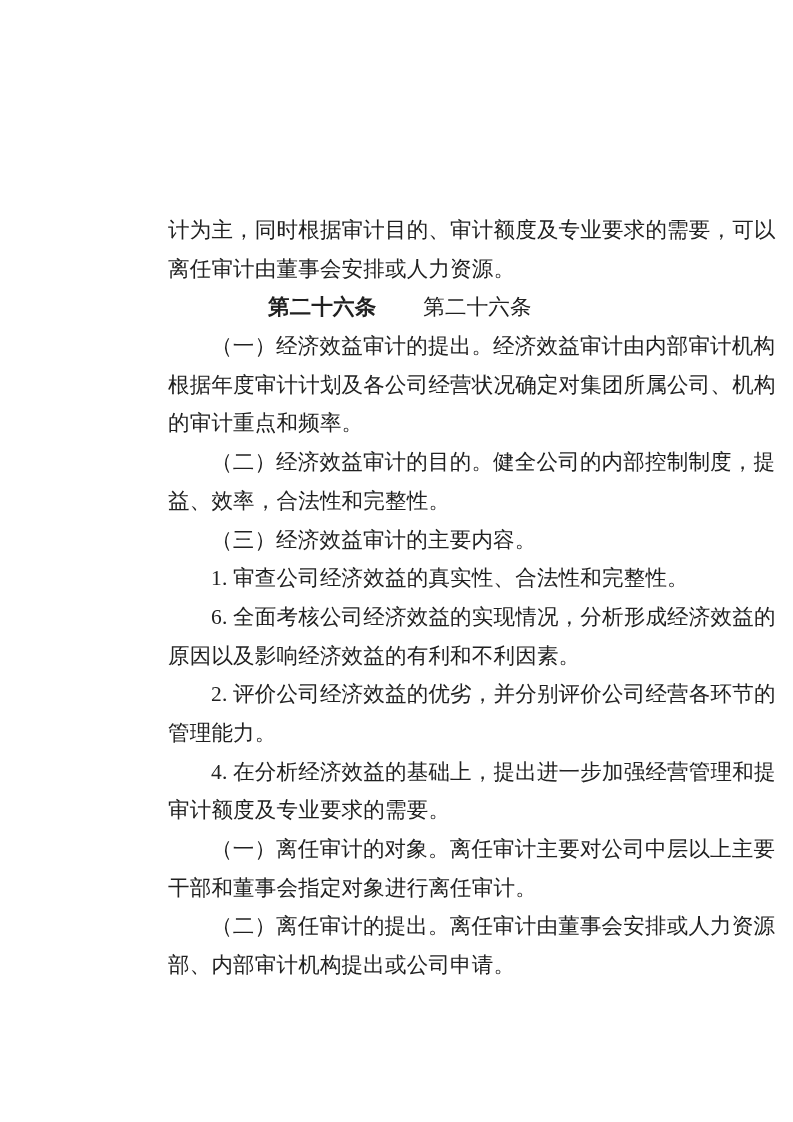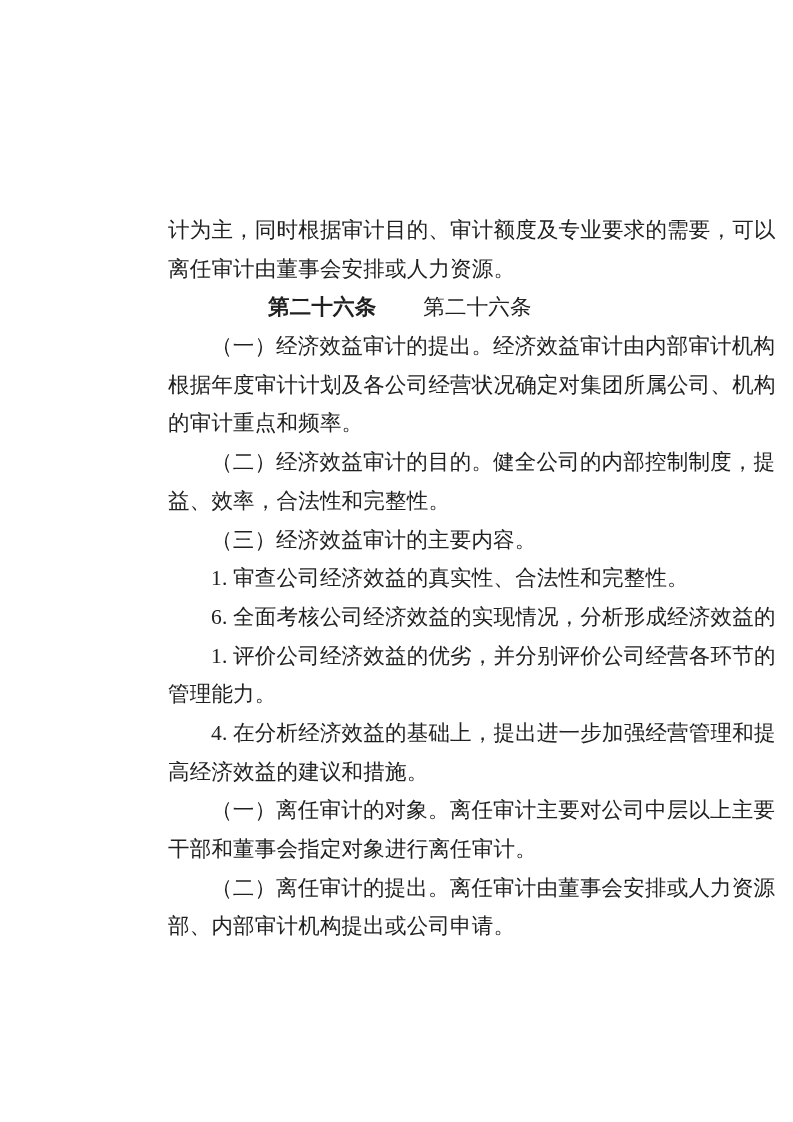--- a/index.html
+++ b/index.html
@@ -56,22 +56,23 @@
       <div class="line">离任审计由董事会安排或人力资源。</div>
       <div class="line indent"><span class="article-number">第二十六条</span><span class="article-title">第二十六条</span></div>
       <div class="line indent">（一）经济效益审计的提出。经济效益审计由内部审计机构</div>
       <div class="line">根据年度审计计划及各公司经营状况确定对集团所属公司、机构</div>
       <div class="line">的审计重点和频率。</div>
       <div class="line indent">（二）经济效益审计的目的。健全公司的内部控制制度，提</div>
       <div class="line">益、效率，合法性和完整性。</div>
       <div class="line indent">（三）经济效益审计的主要内容。</div>
       <div class="line indent">1. 审查公司经济效益的真实性、合法性和完整性。</div>
       <div class="line indent">6. 全面考核公司经济效益的实现情况，分析形成经济效益的</div>
-      <div class="line indent">1. 评价公司经济效益的优劣，并分别评价公司经营各环节的</div>
+      <div class="line">原因以及影响经济效益的有利和不利因素。</div>
+      <div class="line indent">2. 评价公司经济效益的优劣，并分别评价公司经营各环节的</div>
       <div class="line">管理能力。</div>
       <div class="line indent">4. 在分析经济效益的基础上，提出进一步加强经营管理和提</div>
-      <div class="line">高经济效益的建议和措施。</div>
+      <div class="line">审计额度及专业要求的需要。</div>
       <div class="line indent">（一）离任审计的对象。离任审计主要对公司中层以上主要</div>
       <div class="line">干部和董事会指定对象进行离任审计。</div>
       <div class="line indent">（二）离任审计的提出。离任审计由董事会安排或人力资源</div>
       <div class="line">部、内部审计机构提出或公司申请。</div>
     </div>
 </div>
 
 </body></html>

